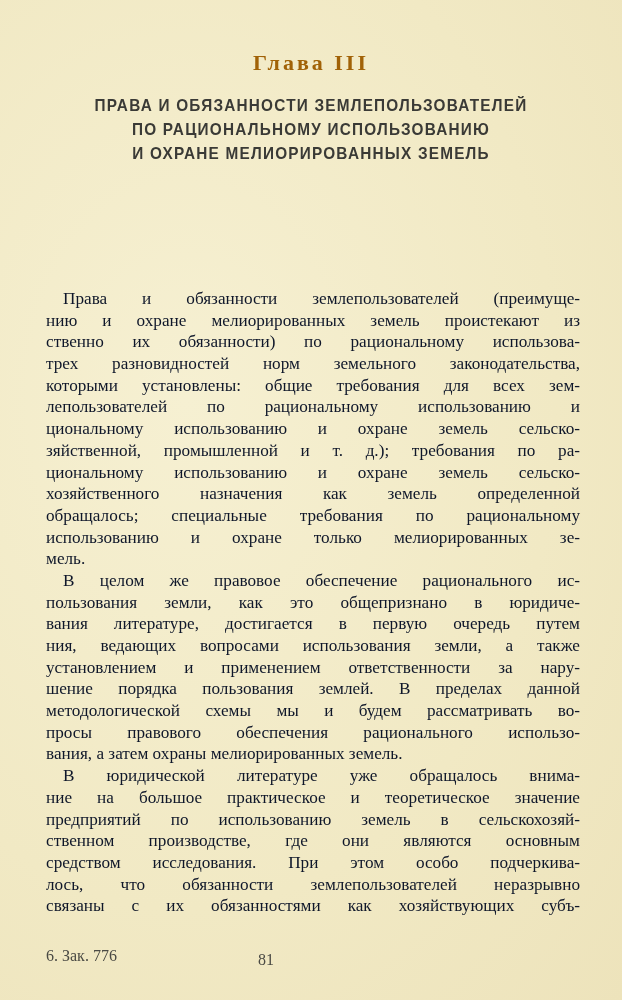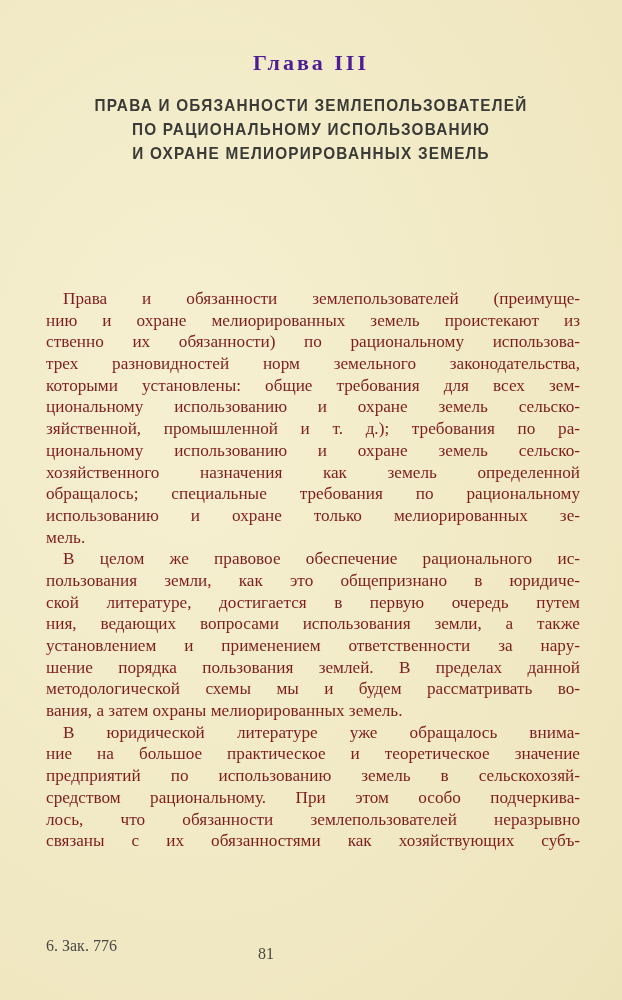--- a/index.html
+++ b/index.html
@@ -18,21 +18,21 @@
     .chapter-label {
       position: absolute;
       top: 50px;
       left: 0;
       width: 622px;
       text-align: center;
       font-family: "Liberation Serif", serif;
       font-weight: bold;
       font-size: 22px;
       letter-spacing: 3px;
-      color: #4c1d95;
+      color: #a16207;
     }
     .chapter-title {
       position: absolute;
       top: 93px;
       left: 0;
       width: 622px;
       text-align: center;
       font-family: "Liberation Sans", sans-serif;
       font-weight: bold;
       font-size: 16.5px;
@@ -44,79 +44,82 @@
     }
     .chapter-title div { white-space: nowrap; }
     .body-text {
       position: absolute;
       top: 288px;
       left: 46px;
       width: 534px;
       font-family: "Liberation Serif", serif;
       font-size: 17.2px;
       line-height: 21.7px;
-      color: #7f1d1d;
+      color: #0f172a;
     }
     .body-text .line {
       display: block;
       white-space: nowrap;
       text-align: justify;
       text-align-last: justify;
       height: 21.7px;
     }
     .body-text .line.indent { padding-left: 17px; }
     .body-text .line.last { text-align-last: left; }
     .footer {
       position: absolute;
       top: 937px;
       left: 46px;
       width: 534px;
       font-family: "Liberation Serif", serif;
       font-size: 16px;
       color: #4a4a44;
     }
-    .footer .sig { position: absolute; left: 0; top: 0; }
-    .footer .page-num { position: absolute; left: 212px; top: 8px; }
+    .footer .sig { position: absolute; left: 0; top: 10px; }
+    .footer .page-num { position: absolute; left: 212px; top: 14px; }
   </style>
 </head>
 <body>
 
 <div class="chapter-label">Глава III</div>
 
 <div class="chapter-title">
   <div>ПРАВА И ОБЯЗАННОСТИ ЗЕМЛЕПОЛЬЗОВАТЕЛЕЙ</div>
   <div>ПО РАЦИОНАЛЬНОМУ ИСПОЛЬЗОВАНИЮ</div>
   <div>И ОХРАНЕ МЕЛИОРИРОВАННЫХ ЗЕМЕЛЬ</div>
 </div>
 
 <div class="body-text">
   <span class="line indent">Права и обязанности землепользователей (преимуще-</span>
   <span class="line">нию и охране мелиорированных земель проистекают из</span>
   <span class="line">ственно их обязанности) по рациональному использова-</span>
   <span class="line">трех разновидностей норм земельного законодательства,</span>
   <span class="line">которыми установлены: общие требования для всех зем-</span>
+  <span class="line">лепользователей по рациональному использованию и</span>
   <span class="line">циональному использованию и охране земель сельско-</span>
   <span class="line">зяйственной, промышленной и т. д.); требования по ра-</span>
   <span class="line">циональному использованию и охране земель сельско-</span>
   <span class="line">хозяйственного назначения как земель определенной</span>
   <span class="line">обращалось; специальные требования по рациональному</span>
   <span class="line">использованию и охране только мелиорированных зе-</span>
   <span class="line last">мель.</span>
   <span class="line indent">В целом же правовое обеспечение рационального ис-</span>
   <span class="line">пользования земли, как это общепризнано в юридиче-</span>
-  <span class="line">ской литературе, достигается в первую очередь путем</span>
+  <span class="line">вания литературе, достигается в первую очередь путем</span>
   <span class="line">ния, ведающих вопросами использования земли, а также</span>
   <span class="line">установлением и применением ответственности за нару-</span>
   <span class="line">шение порядка пользования землей. В пределах данной</span>
   <span class="line">методологической схемы мы и будем рассматривать во-</span>
+  <span class="line">просы правового обеспечения рационального использо-</span>
   <span class="line last">вания, а затем охраны мелиорированных земель.</span>
   <span class="line indent">В юридической литературе уже обращалось внима-</span>
   <span class="line">ние на большое практическое и теоретическое значение</span>
   <span class="line">предприятий по использованию земель в сельскохозяй-</span>
-  <span class="line">средством рациональному. При этом особо подчеркива-</span>
+  <span class="line">ственном производстве, где они являются основным</span>
+  <span class="line">средством исследования. При этом особо подчеркива-</span>
   <span class="line">лось, что обязанности землепользователей неразрывно</span>
   <span class="line">связаны с их обязанностями как хозяйствующих субъ-</span>
 </div>
 
 <div class="footer">
   <span class="sig">6. Зак. 776</span>
   <span class="page-num">81</span>
 </div>
 
 </body></html>

